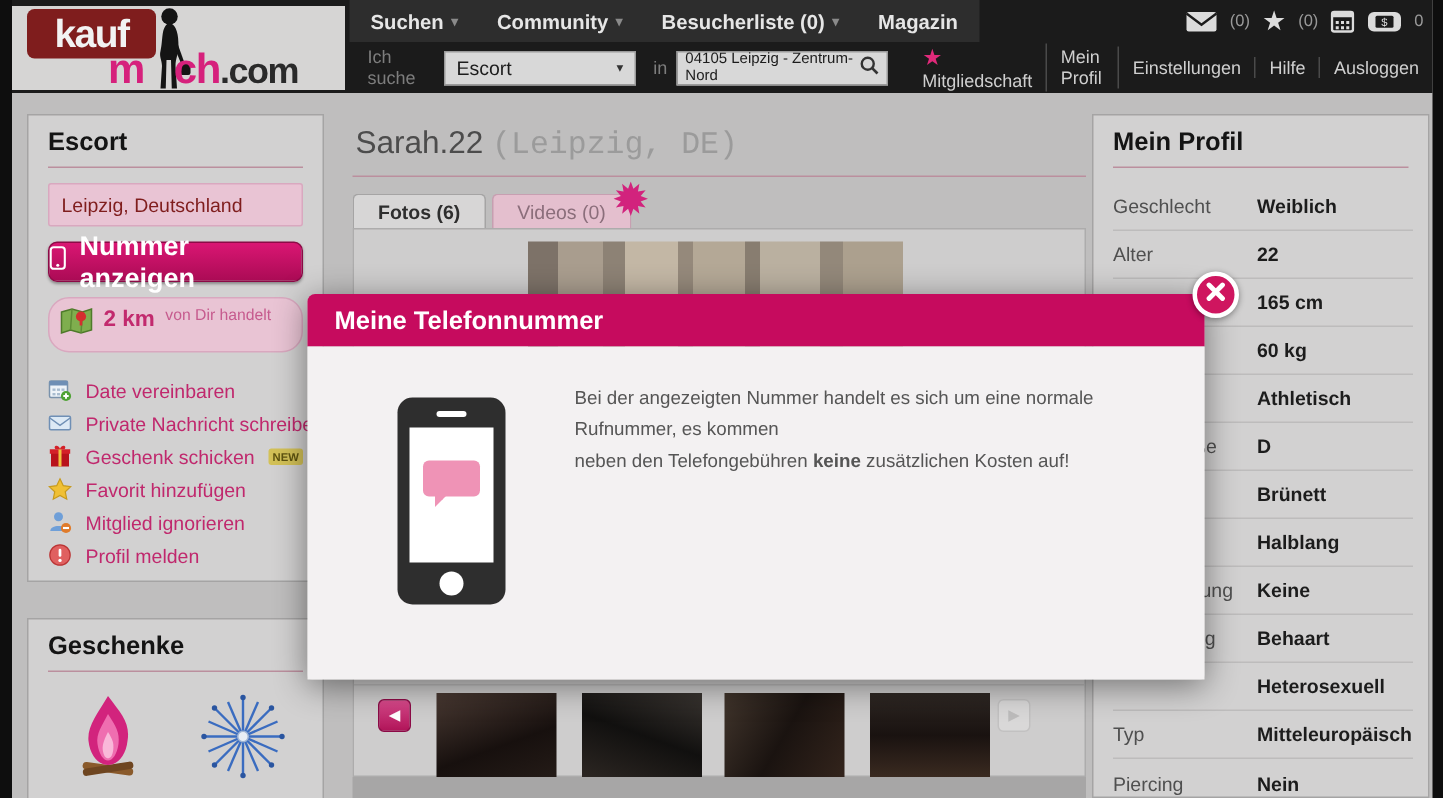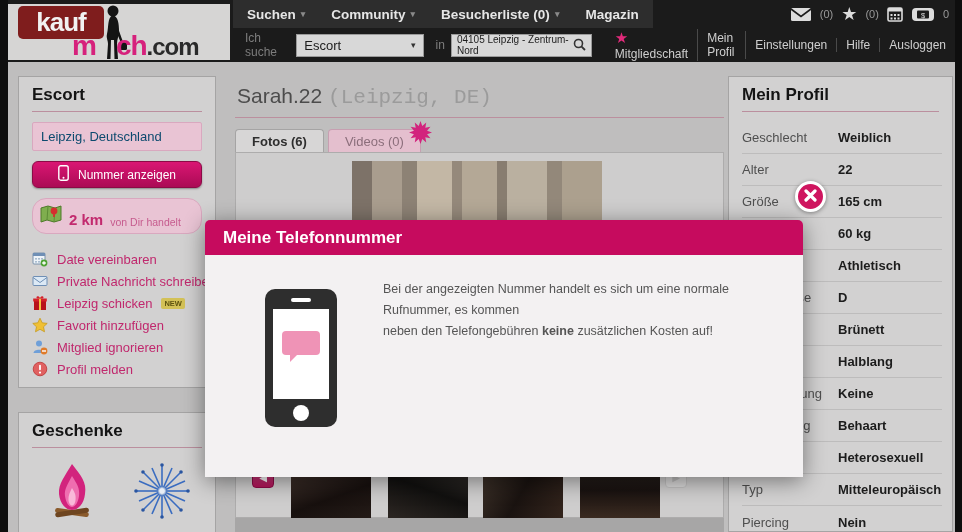--- a/index.html
+++ b/index.html
@@ -30,23 +30,23 @@
   .acct a:last-child { border-right:none; }
   .pinkstar { color:#e02a7a; font-size:15px; margin-right:2px; }
 
   
   .panel { position:absolute; background:#d2d1d1; border:1px solid #a5a4a4; }
   .phead { font-size:17px; font-weight:bold; color:#141414; padding:8px 0 6px 13px; }
   .pdivider { height:1px; background:#bb8f9e; margin:0 13px 10px 13px; }
 
   
   .leftpanel { left:10px; top:76px; width:198px; height:312px; }
-  .pinkbox { margin:0 13px 10px 13px; background:#e9c4d4; border:1px solid #d9a8bf; color:#0c4a6e; font-size:13px; padding:6px 8px; border-radius:2px; }
-  .numbtn { margin:0 13px 10px 13px; height:27px; border-radius:6px; background:linear-gradient(#da1673,#ab0b55); border:1px solid #8c0a46; color:#fff; font-weight:normal; font-size:12px; display:flex; align-items:center; justify-content:center; gap:9px; box-shadow:0 1px 2px rgba(0,0,0,.35); cursor:pointer; }
-  .distbox { margin:0 13px 12px 13px; background:#e9c4d4; border:1px solid #d9a8bf; border-radius:14px; padding:5px 7px; display:flex; align-items:flex-end; gap:7px; }
+  .pinkbox { margin:0 13px 10px 13px; background:#e9c4d4; border:1px solid #d9a8bf; color:#7f1d1d; font-size:13px; padding:6px 8px; border-radius:2px; }
+  .numbtn { margin:0 13px 10px 13px; height:27px; border-radius:6px; background:linear-gradient(#da1673,#ab0b55); border:1px solid #8c0a46; color:#fff; font-weight:bold; font-size:18px; display:flex; align-items:center; justify-content:center; gap:9px; box-shadow:0 1px 2px rgba(0,0,0,.35); cursor:pointer; }
+  .distbox { margin:0 13px 12px 13px; background:#e9c4d4; border:1px solid #d9a8bf; border-radius:14px; padding:5px 7px; display:flex; align-items:flex-start; gap:7px; }
   .distval { color:#c22a6e; font-weight:bold; font-size:15px; }
   .distsuf { color:#c65b8e; font-size:10.5px; }
   .actions { padding:2px 0 0 13px; }
   .actrow { display:flex; align-items:center; gap:9px; height:22px; white-space:nowrap; }
   .actrow a { color:#c0286d; font-size:13px; text-decoration:none; cursor:pointer; }
   .newbadge { background:#d3c157; color:#5f5410; font-size:7.5px; font-weight:bold; padding:1px 3px; border-radius:2px; vertical-align:2px; }
   .giftpanel { left:10px; top:412px; width:198px; height:122px; overflow:hidden; }
   .giftrow { display:flex; justify-content:space-around; padding:2px 8px 0 8px; }
   .giftitem { width:86px; text-align:center; }
   .giftcap { color:#c0286d; font-size:11px; line-height:13px; margin-top:4px; cursor:pointer; }
@@ -78,21 +78,21 @@
 
   
   .rightpanel { left:720px; top:76px; width:225px; height:456px; overflow:hidden; }
   .prow { display:flex; align-items:center; height:32px; border-bottom:1px solid #bdbcbc; margin:0 10px 0 13px; font-size:13px; }
   .prow:last-child { border-bottom:none; }
   .plabel { width:96px; color:#4f4f4f; overflow:hidden; white-space:nowrap; }
   .plabel.peek { padding-left:54px; }
   .pvalue { font-weight:bold; color:#1c1c1c; }
 
   
-  .modal { position:absolute; left:197px; top:220px; width:598px; height:257px; box-shadow:0 4px 22px rgba(0,0,0,.45); border-radius:5px 5px 3px 3px; }
+  .modal { position:absolute; left:197px; top:196px; width:598px; height:257px; box-shadow:0 4px 22px rgba(0,0,0,.45); border-radius:5px 5px 3px 3px; }
   .modalhead { height:35px; background:#c60b5e; border-radius:5px 5px 0 0; color:#fff; font-weight:bold; font-size:17px; display:flex; align-items:center; padding-left:18px; }
   .modalbody { height:222px; background:#f3f1f2; padding:24px 0 0 60px; position:relative; }
   .phonegfx { position:absolute; left:60px; top:34px; width:72px; height:138px; background:#2e2e2e; border-radius:10px; }
   .phonegfx .speaker { position:absolute; left:26px; top:9px; width:20px; height:4px; background:#fff; border-radius:2px; }
   .phonegfx .screen { position:absolute; left:8px; top:20px; width:56px; height:90px; background:#fff; }
   .phonegfx .bubble { position:absolute; left:9px; top:22px; width:38px; height:24px; background:#ef93b6; border-radius:4px; }
   .phonegfx .bubble:after { content:""; position:absolute; left:8px; bottom:-7px; border:5px solid transparent; border-top-color:#ef93b6; border-left-color:#ef93b6; }
   .phonegfx .homebtn { position:absolute; left:28px; bottom:6px; width:16px; height:16px; background:#fff; border-radius:50%; }
   .modaltext { position:absolute; left:178px; top:24px; width:400px; }
   .modalheading { font-size:20px; color:#3d3d3d; margin-bottom:12px; }
@@ -261,21 +261,21 @@
       </div>
       <div class="actrow">
         <span>
             <svg class="icn16" viewBox="0 0 16 16">
               <rect x="2" y="6" width="12" height="9" fill="#b8121b"></rect>
               <rect x="1.2" y="3.5" width="13.6" height="3" fill="#d42028"></rect>
               <rect x="7" y="3.5" width="2" height="11.5" fill="#f0c340"></rect>
               <path d="M5 3.5 C3 1,7 0,8 3.2 C9 0,13 1,11 3.5 Z" fill="#d42028"></path>
             </svg>
           </span>
-        <a>Leipzig schicken</a>
+        <a>Geschenk schicken</a>
         <span class="newbadge">NEW</span>
       </div>
       <div class="actrow">
         <span>
             <svg class="icn16" viewBox="0 0 16 16">
               <path d="M8 1.2 L10.2 5.8 L15.2 6.4 L11.5 9.8 L12.5 14.8 L8 12.3 L3.5 14.8 L4.5 9.8 L0.8 6.4 L5.8 5.8 Z" fill="#f0c035" stroke="#c79a1d" stroke-width="0.8"></path>
             </svg>
           </span>
         <a>Favorit hinzufügen</a>
       </div>

